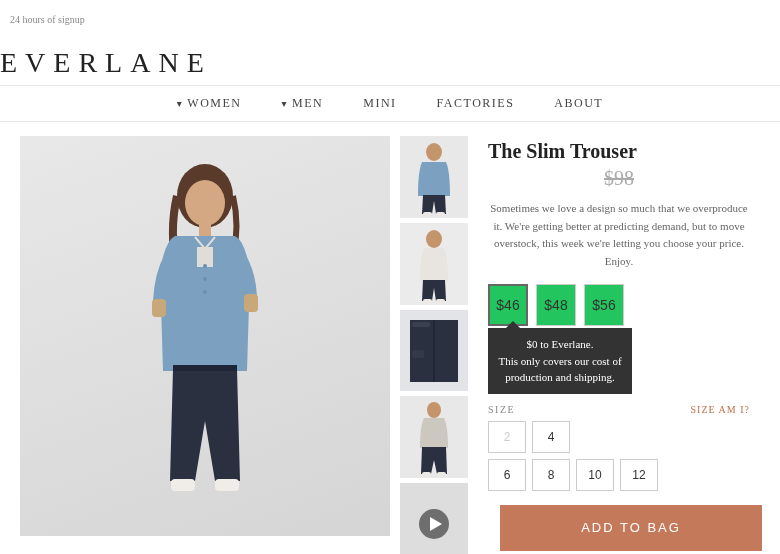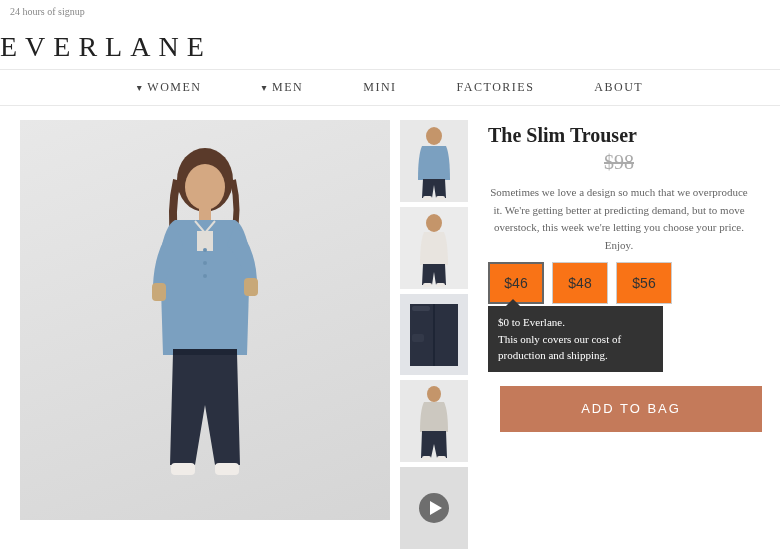--- a/index.html
+++ b/index.html
@@ -2,40 +2,40 @@
 <html><head>
   <meta charset="utf-8">
   <style>
     * { box-sizing: border-box; margin: 0; padding: 0; }
     body { font-family: 'Georgia', serif; background: #fff; width: 780px; height: 554px; overflow: hidden; font-size: 13px; color: #333; }
 
     
     .top-bar {
       font-size: 10px;
       color: #888;
-      padding: 6px 10px;
+      padding: 14px 10px;
       border-bottom: none;
     }
 
     
     .header {
       text-align: left;
       padding: 8px 0 4px;
     }
     .header-logo {
       font-family: 'Georgia', serif;
       font-size: 28px;
       letter-spacing: 8px;
       color: #222;
       font-weight: normal;
     }
     .nav {
       display: flex;
       justify-content: center;
-      gap: 60px;
+      gap: 40px;
       padding: 10px 0 10px;
       border-top: 1px solid #e8e8e8;
       border-bottom: 1px solid #e8e8e8;
       margin-top: 6px;
     }
     .nav-item {
       font-size: 12px;
       letter-spacing: 1.5px;
       text-transform: uppercase;
       color: #444;
@@ -150,35 +150,35 @@
       text-transform: uppercase;
       color: #888;
       text-align: center;
       margin-bottom: 8px;
     }
     .why-description {
       font-size: 11px;
       color: #666;
       text-align: center;
       line-height: 1.6;
-      margin-bottom: 8px;
+      margin-bottom: 14px;
     }
 
     
     .price-options {
       display: flex;
       gap: 8px;
       margin-bottom: 2px;
       justify-content: flex-start;
     }
     .price-btn {
-      width: 56px;
+      width: 40px;
       height: 42px;
       border: 1px solid #ccc;
-      background: #f97316;
+      background: #22c55e;
       cursor: pointer;
       font-size: 14px;
       color: #333;
       display: flex;
       align-items: center;
       justify-content: center;
     }
     .price-btn.selected {
       border-color: #666;
       border-width: 2px;
@@ -186,21 +186,22 @@
 
     
     .tooltip {
       background: #333;
       color: #fff;
       font-size: 11px;
       padding: 8px 10px;
       position: relative;
       margin-bottom: 10px;
       line-height: 1.5;
-      width: 175px;
+      width: 144px;
+      text-align: center;
     }
     .tooltip::before {
       content: '';
       position: absolute;
       top: -7px;
       left: 18px;
       border-left: 7px solid transparent;
       border-right: 7px solid transparent;
       border-bottom: 7px solid #333;
     }
@@ -404,19 +405,35 @@
     <div class="price-options">
       <button class="price-btn selected">$46</button>
       <button class="price-btn">$48</button>
       <button class="price-btn">$56</button>
     </div>
 
     <div class="tooltip">
       <span>$0 to Everlane.<br>This only covers our cost of<br>production and shipping.</span>
     </div>
 
+    <div class="size-section">
+      <div class="size-header">
+        <span class="size-label">SIZE</span>
+        <span class="size-guide-link">SIZE AM I?</span>
+      </div>
+      <div class="size-row">
+        <button class="size-btn unavailable">2</button>
+        <button class="size-btn">4</button>
+      </div>
+      <div class="size-row">
+        <button class="size-btn">6</button>
+        <button class="size-btn">8</button>
+        <button class="size-btn">10</button>
+        <button class="size-btn">12</button>
+      </div>
+    </div>
 
     <button class="add-to-bag">
       <span>ADD TO BAG</span>
     </button>
   </div>
 
 </div>
 
 </body></html>

